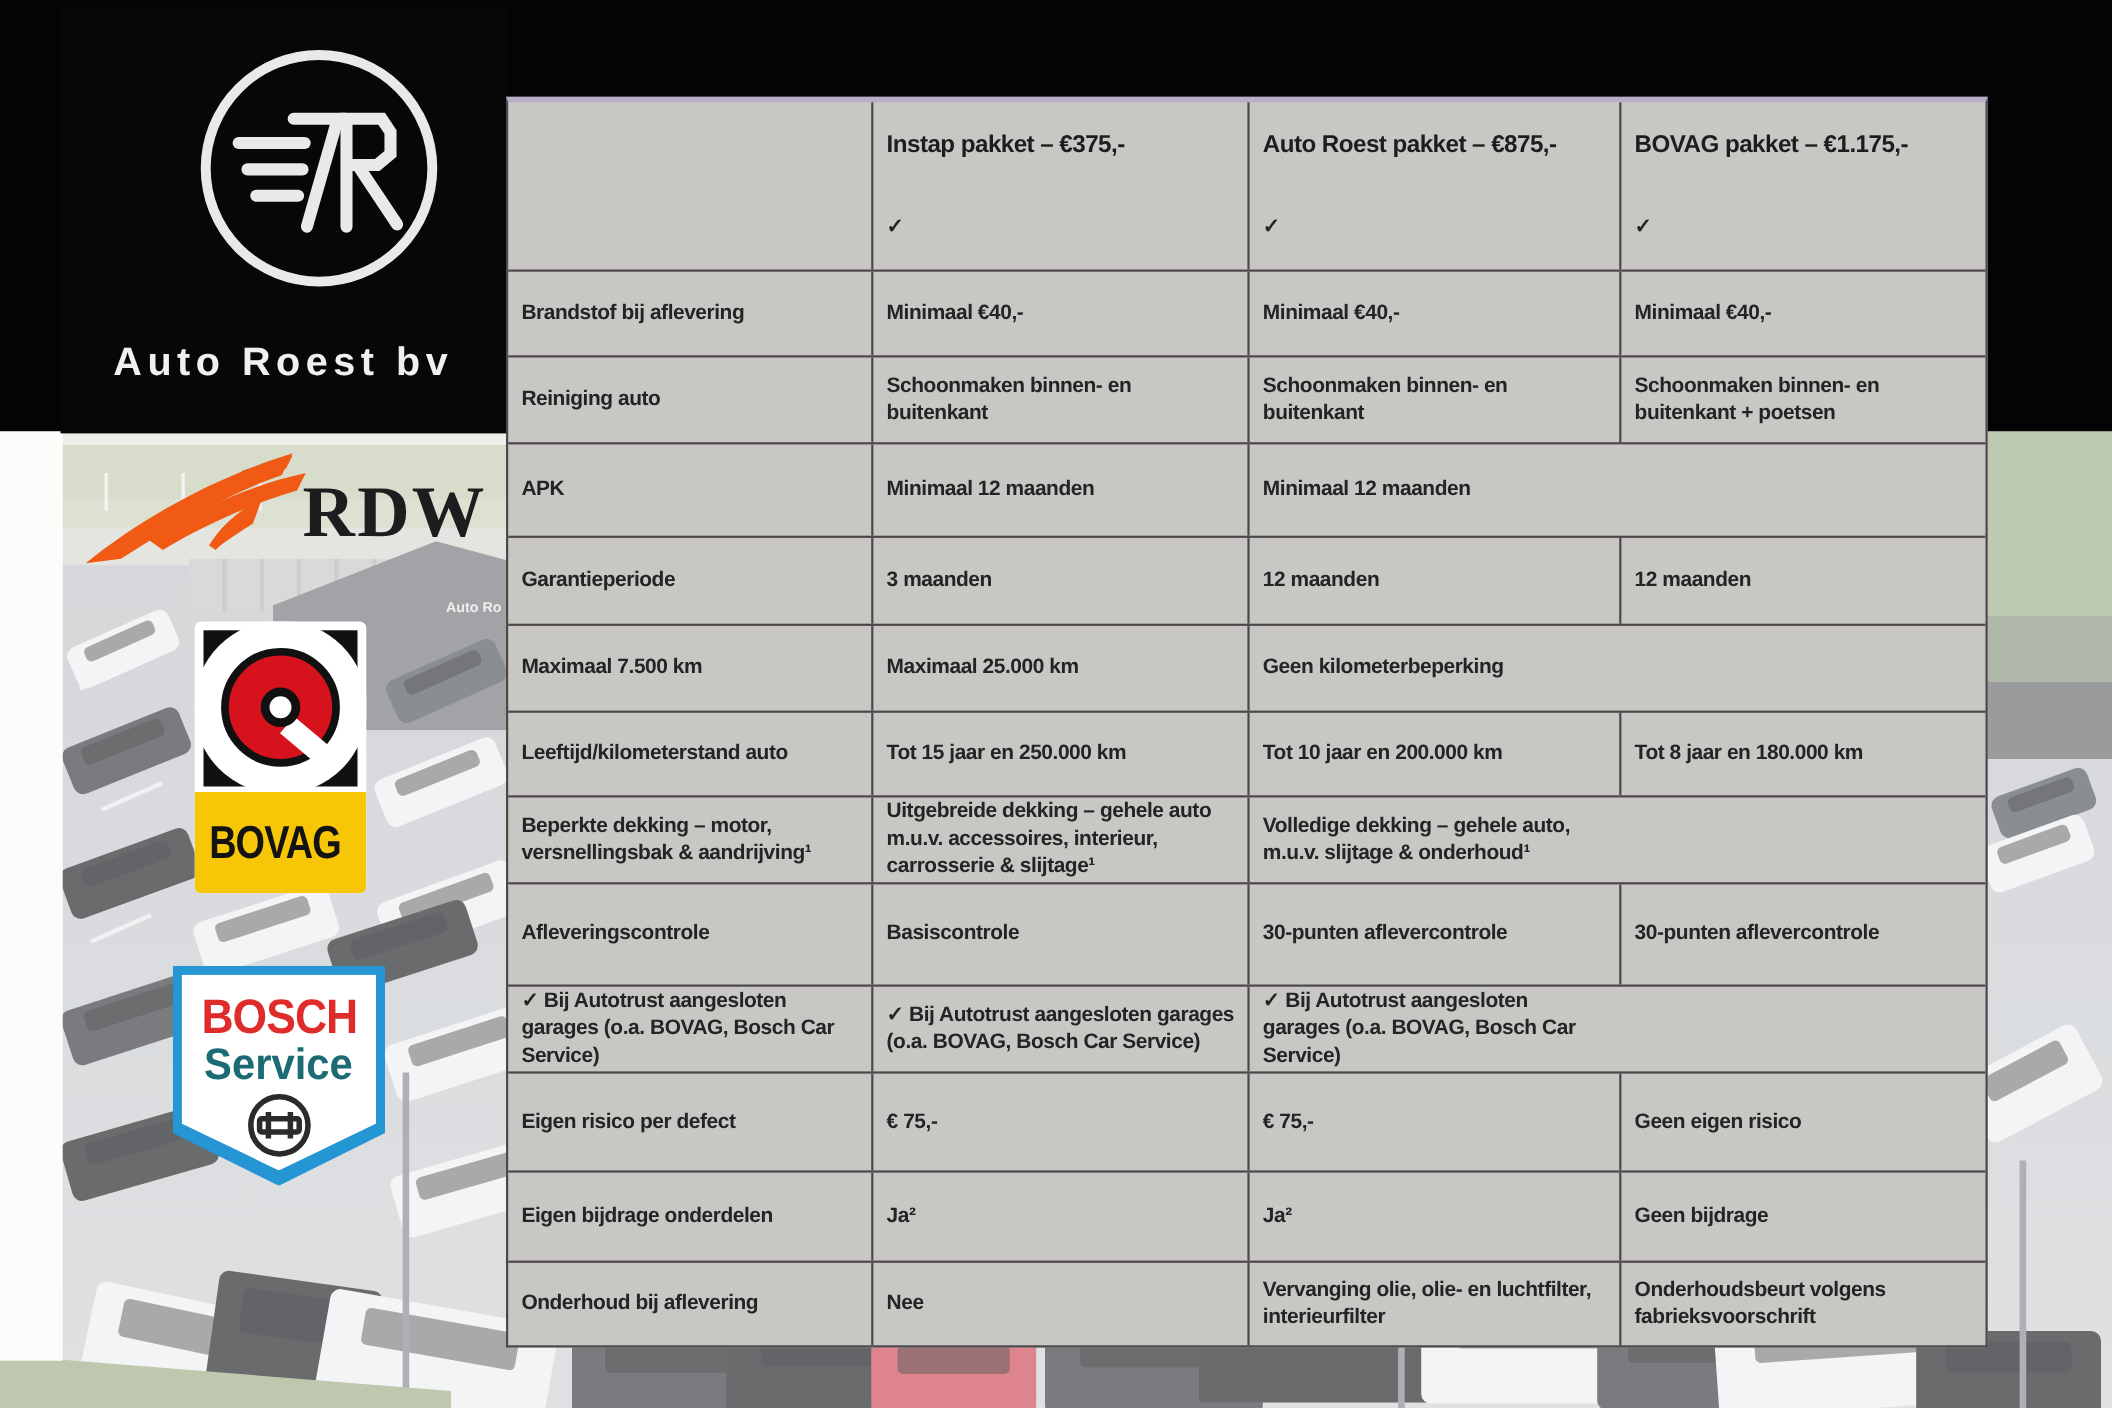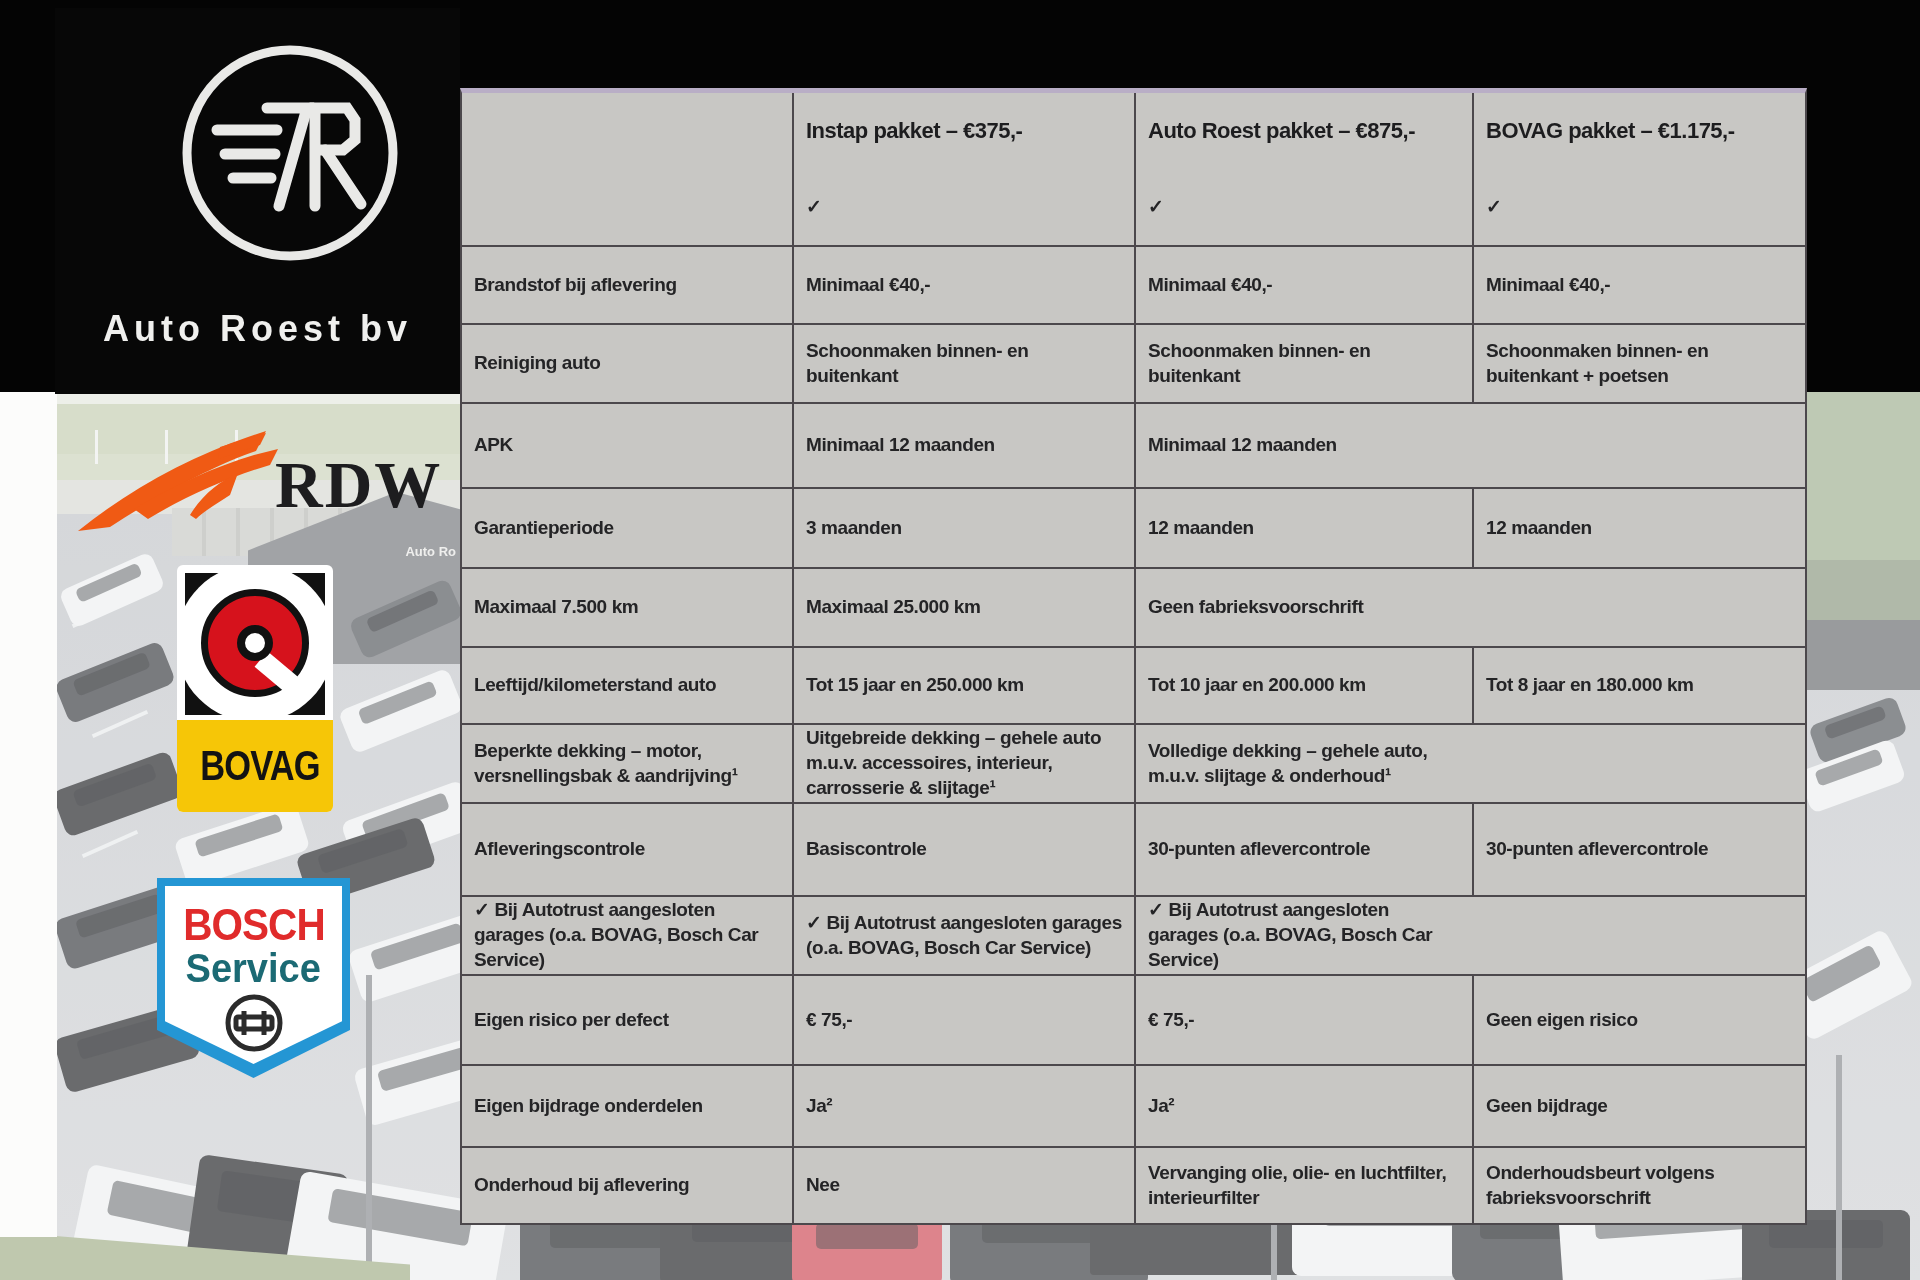--- a/index.html
+++ b/index.html
@@ -38,36 +38,36 @@
               border-radius:5px;background:rgba(22,25,30,.5);}
   .c-white{background:#eef0f1}.c-black{background:#2a2b2e}.c-gray{background:#5a5d62}
   .c-dark{background:#404247}.c-red{background:#cf4f5b}
 
   
   .logo-roest{position:absolute;left:55px;top:8px;width:405px;height:386px;background:#070707;z-index:2;}
   .roest-circle{position:absolute;left:120px;top:30px;width:230px;height:230px;}
   .roest-name{position:absolute;left:0;width:100%;top:300px;text-align:center;color:#f0f0ee;
               font-size:36px;font-weight:bold;letter-spacing:5px;}
 
-  .logo-rdw{position:absolute;left:70px;top:429px;width:340px;height:125px;z-index:6;}
+  .logo-rdw{position:absolute;left:70px;top:410px;width:340px;height:125px;z-index:6;}
   .rdw-text{position:absolute;left:205px;top:18px;font-family:"Liberation Serif",serif;
             font-size:66px;font-weight:bold;color:#1d1d1f;letter-spacing:2px;}
 
   .logo-bovag{position:absolute;left:177px;top:565px;width:156px;height:247px;z-index:6;
               background:#fff;border-radius:6px;overflow:hidden;}
   .bovag-top{position:absolute;left:8px;top:8px;width:140px;height:142px;background:#111;}
   .bovag-top .wcirc{position:absolute;left:-9px;top:-9px;width:158px;height:158px;border-radius:50%;background:#fff;}
   .bovag-top .rdisc{position:absolute;left:16px;top:16px;width:108px;height:108px;border-radius:50%;
                     background:#d6121c;border:7px solid #111;box-sizing:border-box;}
   .bovag-key-dot{position:absolute;left:52px;top:52px;width:36px;height:36px;border-radius:50%;
                  background:#fff;border:8px solid #111;box-sizing:border-box;z-index:2;}
   .bovag-key-stem{position:absolute;left:76px;top:76px;width:58px;height:20px;background:#fff;
                   transform:rotate(40deg);transform-origin:0 50%;z-index:1;}
   .bovag-bottom{position:absolute;left:0;bottom:0;width:156px;height:92px;background:#f6c607;
-                display:flex;align-items:center;justify-content:flex-end;}
+                display:flex;align-items:center;justify-content:flex-start;}
   .bovag-bottom span{font-size:42px;font-weight:bold;color:#131313;letter-spacing:-1px;
                      transform:scaleX(.82);}
 
   .logo-bosch{position:absolute;left:157px;top:878px;width:193px;height:200px;z-index:6;
               background:#2496d4;clip-path:polygon(0 0,100% 0,100% 76%,50% 100%,0 76%);}
   .bosch-inner{position:absolute;left:8px;top:8px;width:177px;height:178px;background:#fff;
                clip-path:polygon(0 0,100% 0,100% 76%,50% 100%,0 76%);
                display:flex;flex-direction:column;align-items:center;}
   .bosch-line1{color:#e02b2b;font-weight:bold;font-size:44px;letter-spacing:-1px;margin-top:14px;
                transform:scaleX(.92);}
@@ -254,21 +254,21 @@
   <div class="trow">
     <div class="tcell">Garantieperiode</div>
     <div class="tcell">3 maanden</div>
     <div class="tcell">12 maanden</div>
     <div class="tcell">12 maanden</div>
   </div>
 
   <div class="trow">
     <div class="tcell">Maximaal 7.500 km</div>
     <div class="tcell">Maximaal 25.000 km</div>
-    <div class="tcell">Geen fabrieksvoorschrift</div>
+    <div class="tcell">Geen kilometerbeperking</div>
   </div>
 
   <div class="trow">
     <div class="tcell">Leeftijd/kilometerstand auto</div>
     <div class="tcell">Tot 15 jaar en 250.000 km</div>
     <div class="tcell">Tot 10 jaar en 200.000 km</div>
     <div class="tcell">Tot 8 jaar en 180.000 km</div>
   </div>
 
   <div class="trow">

